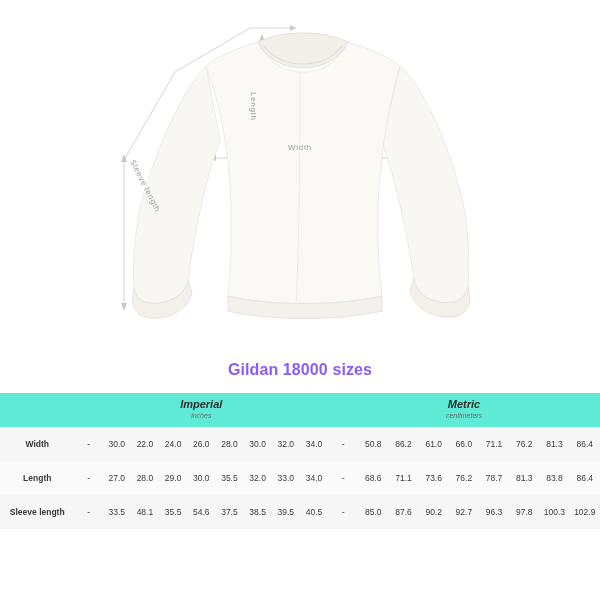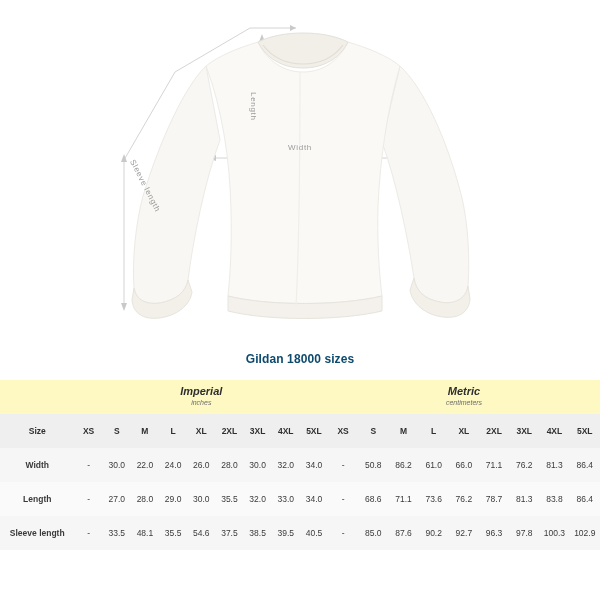--- a/index.html
+++ b/index.html
@@ -55,24 +55,24 @@
     transform-origin: left top;
   }
 
   
   .title-block {
     width: 600px;
     text-align: center;
     padding-top: 4px;
   }
   .chart-title {
-    font-size: 12px;
-    font-weight: bold;
-    color: #0c4a6e;
-    margin: 3px;
+    font-size: 16px;
+    font-weight: bold;
+    color: #8b5cf6;
+    margin: 12px;
     letter-spacing: 0.1px;
   }
   .chart-note {
     font-size: 8px;
     font-style: italic;
     color: #5a5a5a;
     margin: 9px 0 0 0;
   }
 
   
@@ -90,21 +90,21 @@
     font-size: 8.5px;
     text-align: center;
     color: #3a3a3a;
     padding: 0;
     height: 34px;
     vertical-align: middle;
     border: none;
   }
   .unit-head-row td {
     height: 40px;
-    background: #fef9c3;
+    background: #5eead4;
   }
   .unit-name {
     font-size: 11px;
     font-style: italic;
     font-weight: bold;
     color: #2f2f2f;
     display: block;
     line-height: 1.15;
   }
   .unit-sub {
@@ -200,41 +200,20 @@
         <td colspan="9">
           <span class="unit-name">Imperial</span>
           <span class="unit-sub">inches</span>
         </td>
         <td colspan="9">
           <span class="unit-name">Metric</span>
           <span class="unit-sub">centimeters</span>
         </td>
       </tr>
 
-      <tr class="header-row">
-        <td class="col-label">Size</td>
-        <td>XS</td>
-        <td>S</td>
-        <td>M</td>
-        <td>L</td>
-        <td>XL</td>
-        <td>2XL</td>
-        <td>3XL</td>
-        <td>4XL</td>
-        <td>5XL</td>
-        <td>XS</td>
-        <td>S</td>
-        <td>M</td>
-        <td>L</td>
-        <td>XL</td>
-        <td>2XL</td>
-        <td>3XL</td>
-        <td>4XL</td>
-        <td>5XL</td>
-      </tr>
 
       <tr class="shade-a">
         <td class="row-head">Width</td>
         <td>-</td>
         <td>30.0</td>
         <td>22.0</td>
         <td>24.0</td>
         <td>26.0</td>
         <td>28.0</td>
         <td>30.0</td>

